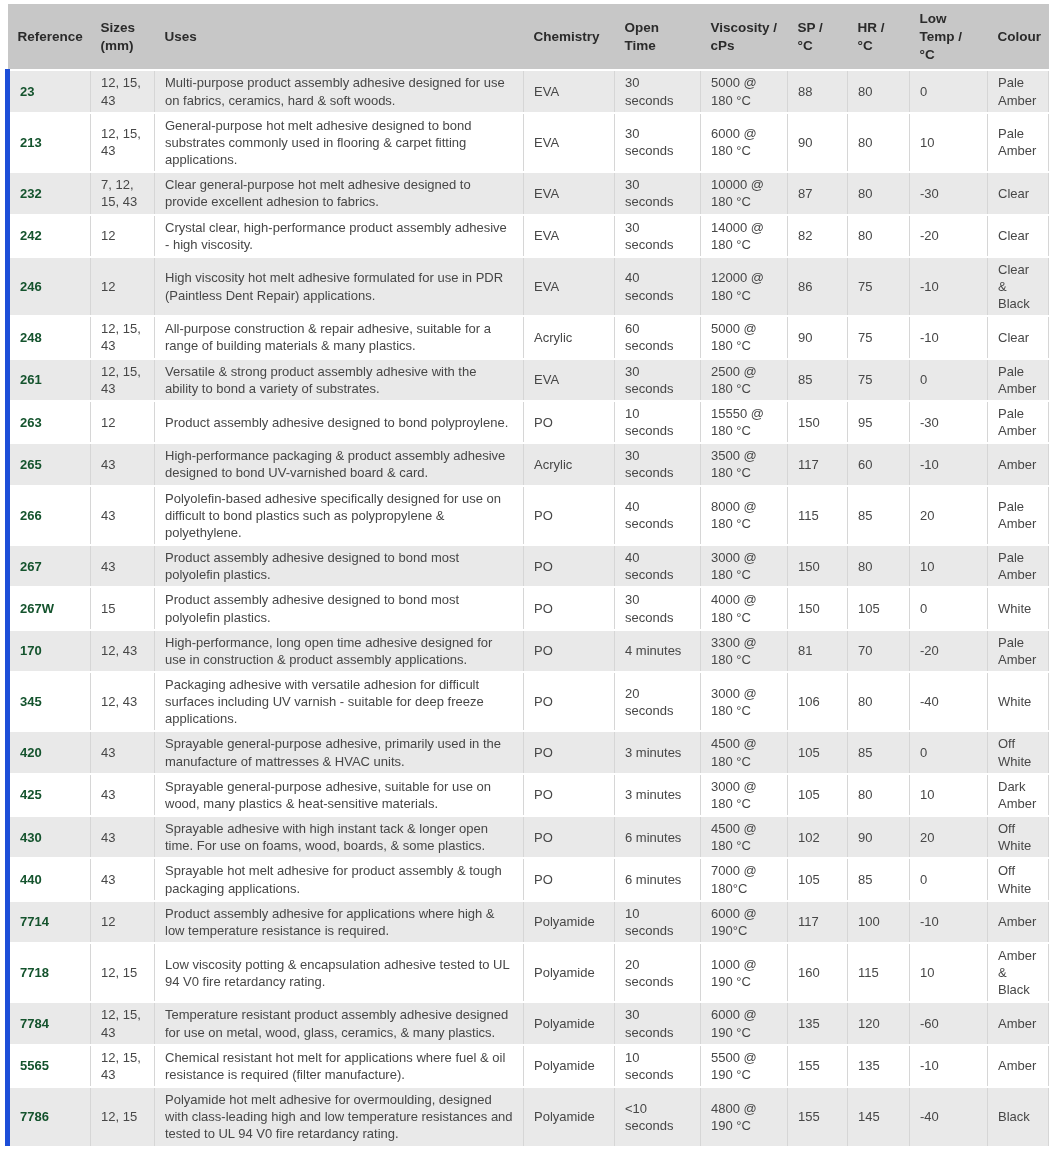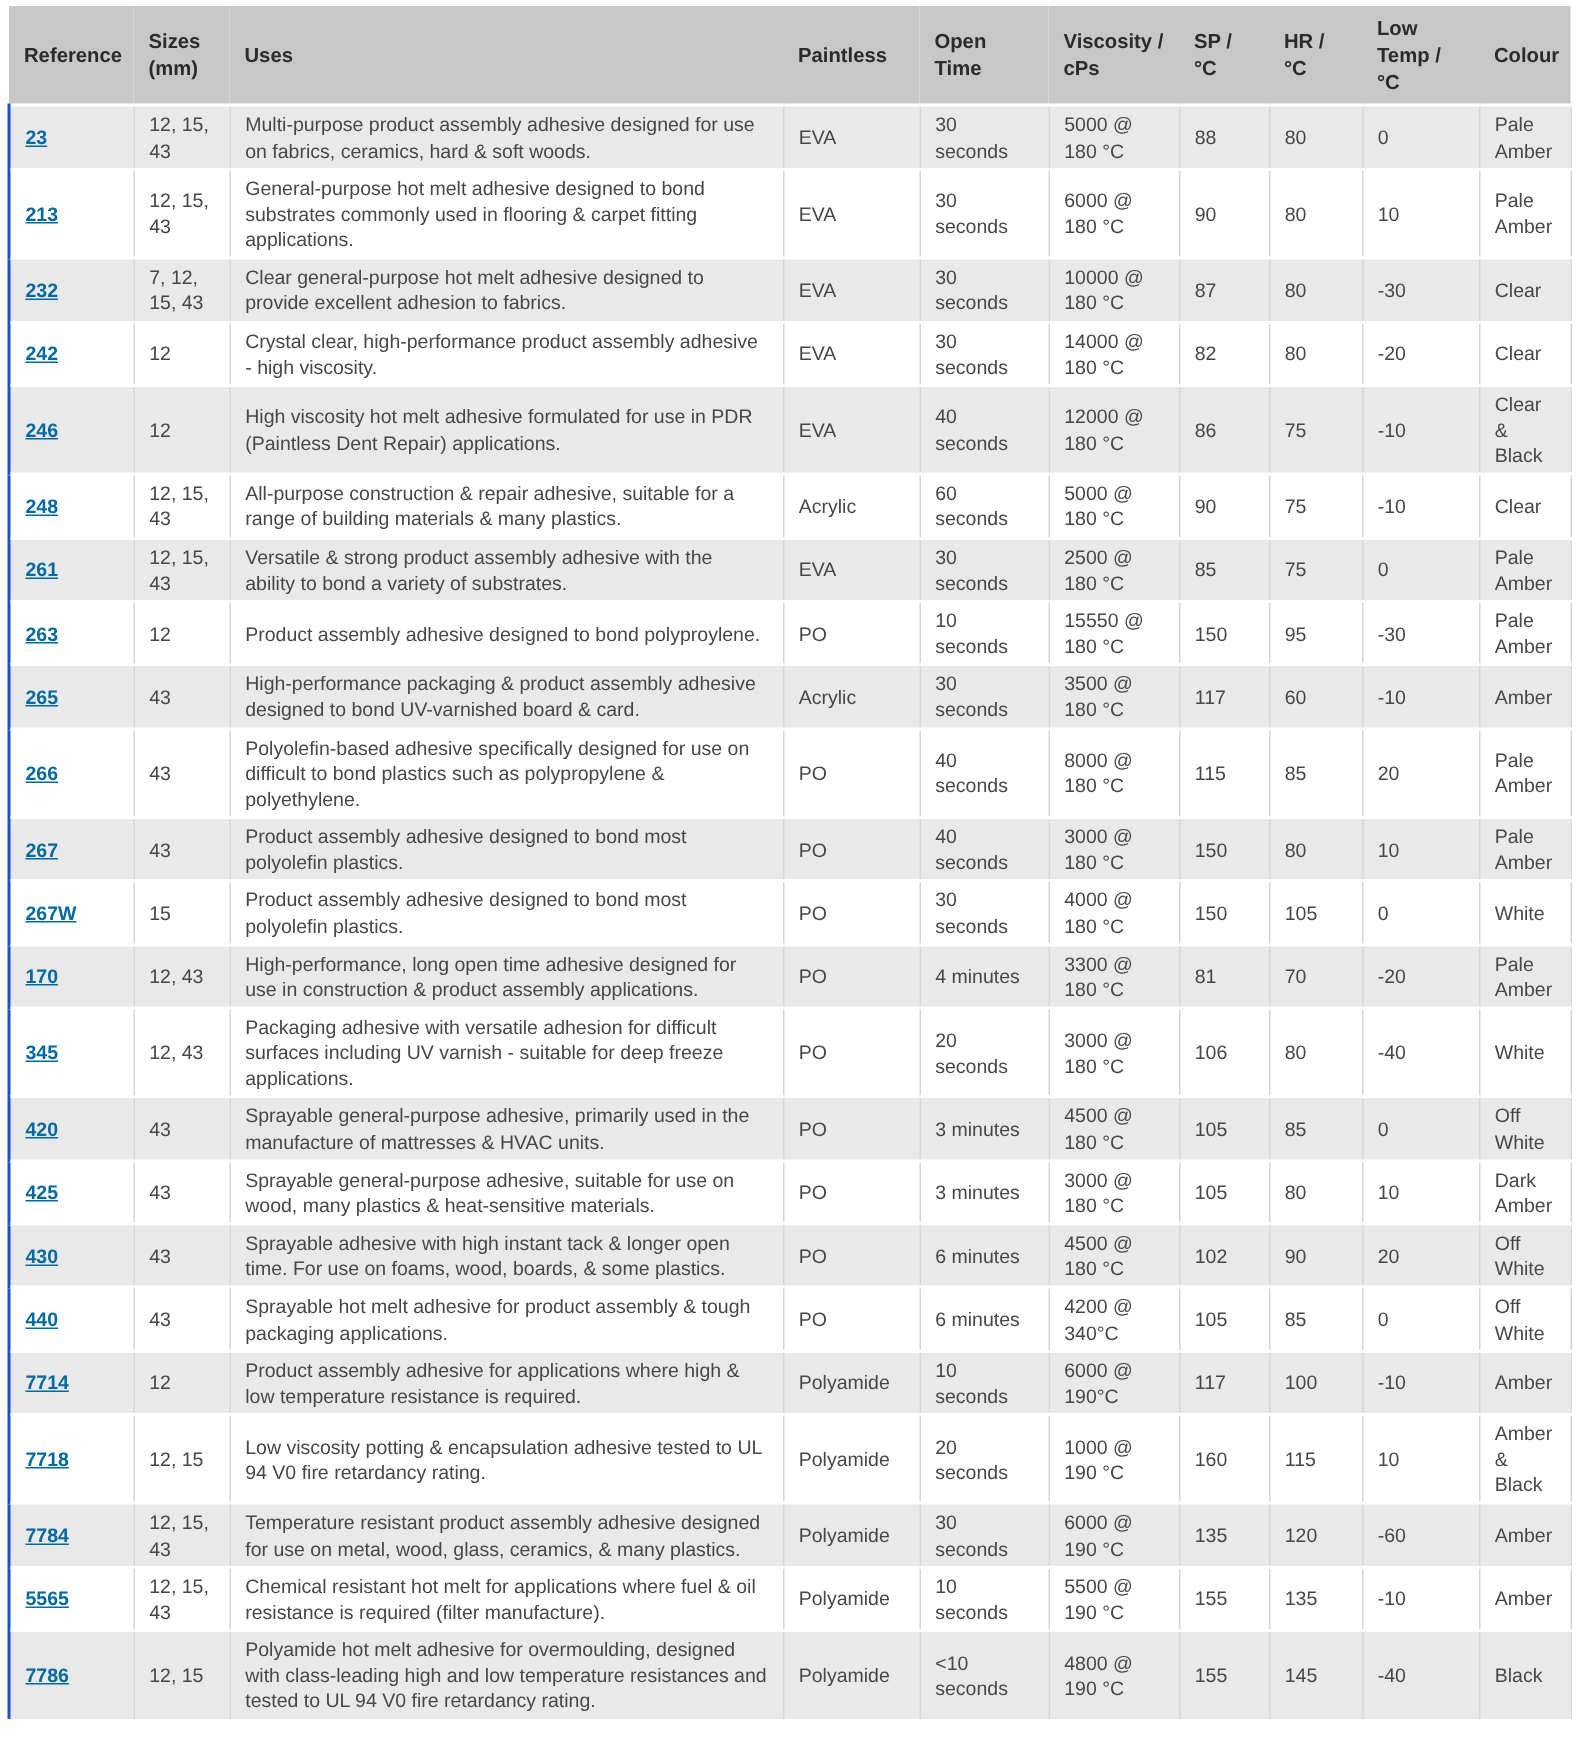--- a/index.html
+++ b/index.html
@@ -2,21 +2,21 @@
 <html><head>
 <meta charset="utf-8">
 <style>
   html,body{margin:0;padding:0;background:#ffffff;font-family:"Liberation Sans","DejaVu Sans",sans-serif;color:#474747;}
   .page{width:1051px;height:1174px;box-sizing:border-box;padding:4px 5px 0 5px;overflow:hidden;}
   table{border-collapse:collapse;table-layout:fixed;width:1041px;font-size:13px;line-height:1.32;}
   thead th{background:#c7c7c7;color:#2b2b2b;font-weight:700;text-align:left;vertical-align:middle;
     padding:6px 10px;height:34px;font-size:13.5px;}
   tbody td{vertical-align:middle;padding:3px 10px;height:33px;border-top:2px solid #ffffff;
     border-left:1px solid #d6d6d6;}
-  tbody td:first-child{border-left:2px solid #1d4ed8;font-weight:700;color:#0369a1;text-decoration:underline;}
+  tbody td:first-child{border-left:5px solid #1d4ed8;font-weight:700;color:#14532d;}
   tbody td:last-child{border-right:1px solid #d6d6d6;margin-top:48px;}
   tbody tr:nth-child(odd) td{background:#e9e9e9;}
   tbody tr:nth-child(even) td{background:#ffffff;}
 </style>
 </head>
 <body>
 
 <div class="page">
 
   <table>
@@ -30,21 +30,21 @@
         <col style="width:60px">
         <col style="width:62px">
       <col style="width:78px">
         <col style="width:61px">
     </colgroup>
     <thead>
       <tr id="header-row">
           <th>Reference</th>
           <th>Sizes (mm)</th>
           <th>Uses</th>
-          <th>Paintless</th>
+          <th>Chemistry</th>
           <th>Open Time</th>
           <th>Viscosity / cPs</th>
           <th>SP / °C</th>
           <th>HR / °C</th>
           <th>Low Temp / °C</th>
           <th>Colour</th>
         </tr>
     </thead>
     <tbody id="table-body">
         <tr>
@@ -250,21 +250,21 @@
           <td>90</td>
           <td>20</td>
           <td>Off White</td>
         </tr>
         <tr>
           <td>440</td>
           <td>43</td>
           <td>Sprayable hot melt adhesive for product assembly &amp; tough packaging applications.</td>
           <td>PO</td>
           <td>6 minutes</td>
-          <td>4200 @ 340°C</td>
+          <td>7000 @ 180°C</td>
           <td>105</td>
           <td>85</td>
           <td>0</td>
           <td>Off White</td>
         </tr>
         <tr>
           <td>7714</td>
           <td>12</td>
           <td>Product assembly adhesive for applications where high &amp; low temperature resistance is required.</td>
           <td>Polyamide</td>

